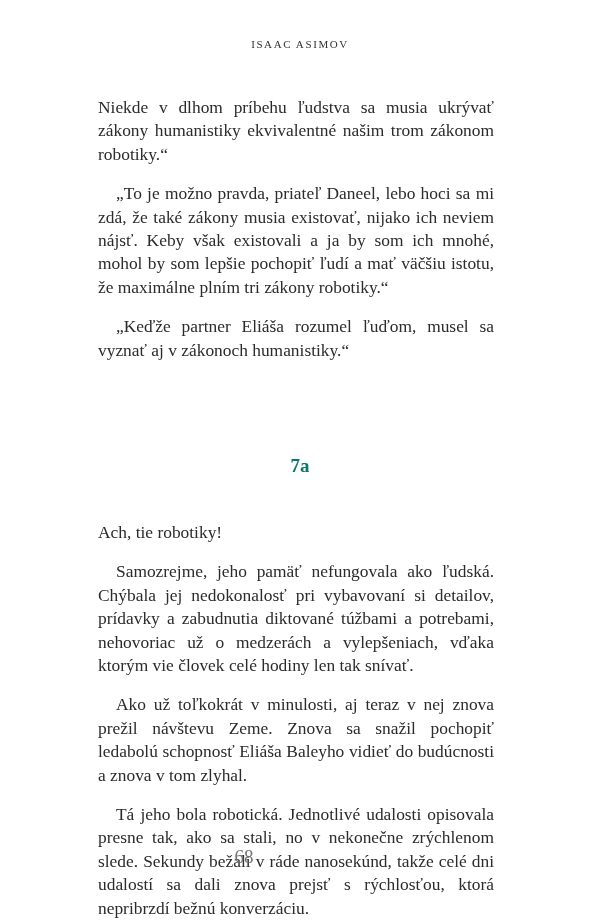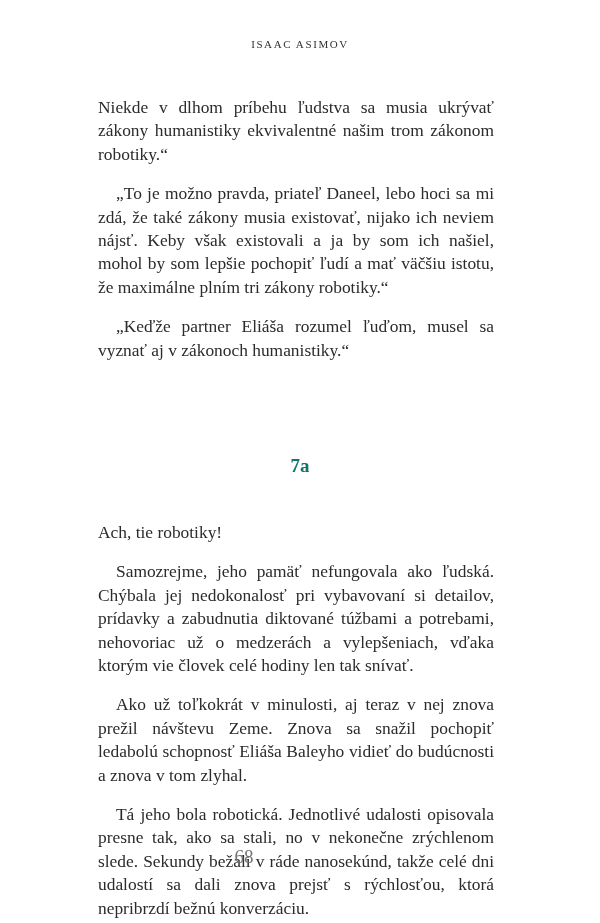--- a/index.html
+++ b/index.html
@@ -66,21 +66,21 @@
       color: #737373;
     }
   </style>
 </head>
 <body>
 
 <div class="running-head">ISAAC ASIMOV</div>
 
 <div class="text-block block-1">
   <p class="no-indent">Niekde v dlhom príbehu ľudstva sa musia ukrývať zákony humanistiky ekvivalentné našim trom zákonom robotiky.“</p>
-  <p>„To je možno pravda, priateľ Daneel, lebo hoci sa mi zdá, že také zákony musia existovať, nijako ich neviem nájsť. Keby však existovali a ja by som ich našiel, mohol by som lepšie pochopiť ľudí a mať väčšiu istotu, že maximálne plním tri zákony robotiky.“</p>
+  <p>„To je možno pravda, priateľ Daneel, lebo hoci sa mi zdá, že také zákony musia existovať, nijako ich neviem nájsť. Keby však existovali a ja by som ich mnohé, mohol by som lepšie pochopiť ľudí a mať väčšiu istotu, že maximálne plním tri zákony robotiky.“</p>
   <p>„Keďže partner Eliáša rozumel ľuďom, musel sa vyznať aj v zákonoch humanistiky.“</p>
 </div>
 
 <div class="section-heading">7a</div>
 
 <div class="text-block block-2">
   <p class="no-indent">Ach, tie robotiky!</p>
   <p>Samozrejme, jeho pamäť nefungovala ako ľudská. Chý­bala jej nedokonalosť pri vybavovaní si detailov, prídavky a zabudnutia diktované túžbami a potrebami, nehovoriac už o medzerách a vylepšeniach, vďaka ktorým vie človek celé hodiny len tak snívať.</p>
   <p>Ako už toľkokrát v minulosti, aj teraz v nej znova prežil návštevu Zeme. Znova sa snažil pochopiť ledabolú schopnosť Eliáša Baleyho vidieť do budúcnosti a znova v tom zlyhal.</p>
   <p>Tá jeho bola robotická. Jednotlivé udalosti opisovala pres­ne tak, ako sa stali, no v nekonečne zrýchlenom slede. Sekun­dy bežali v ráde nanosekúnd, takže celé dni udalostí sa dali znova prejsť s rýchlosťou, ktorá nepribrzdí bežnú konverzáciu.</p>

